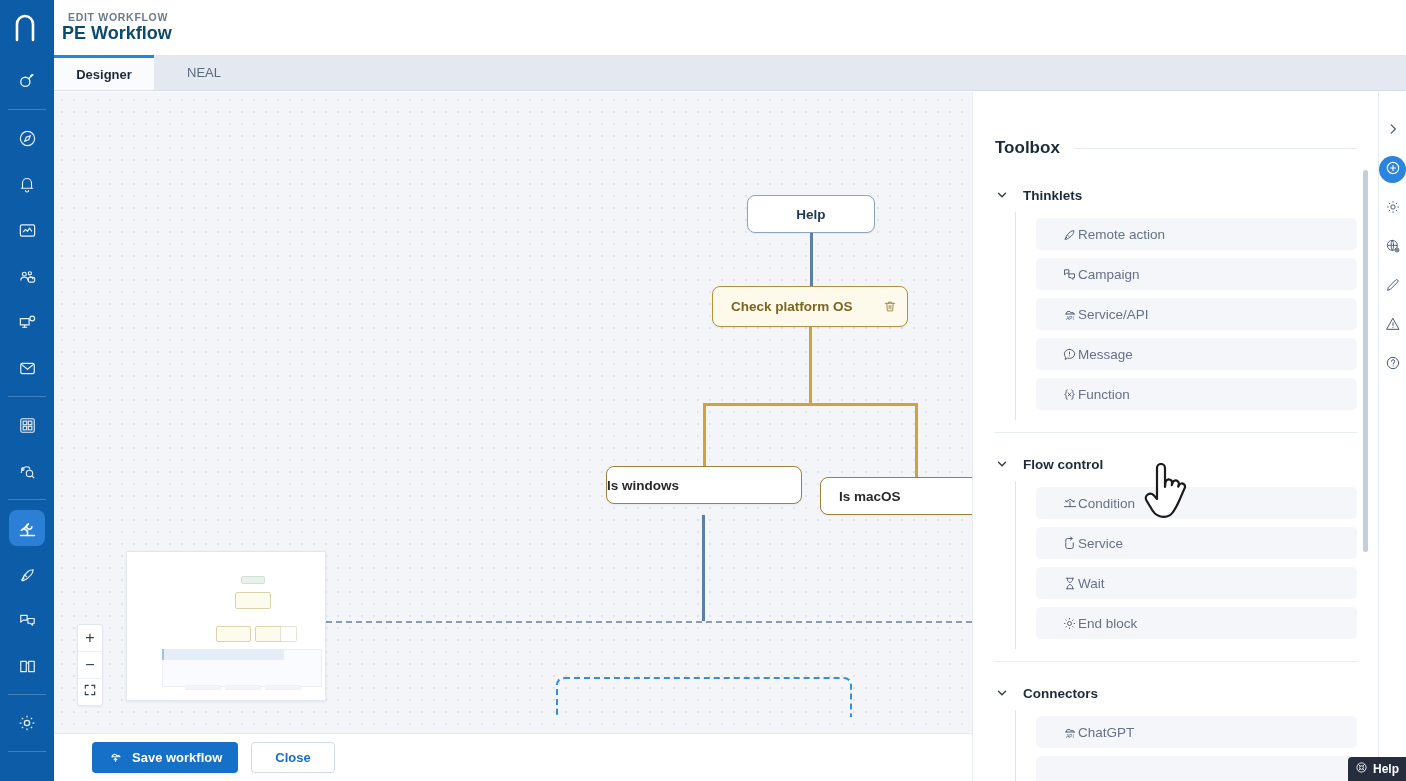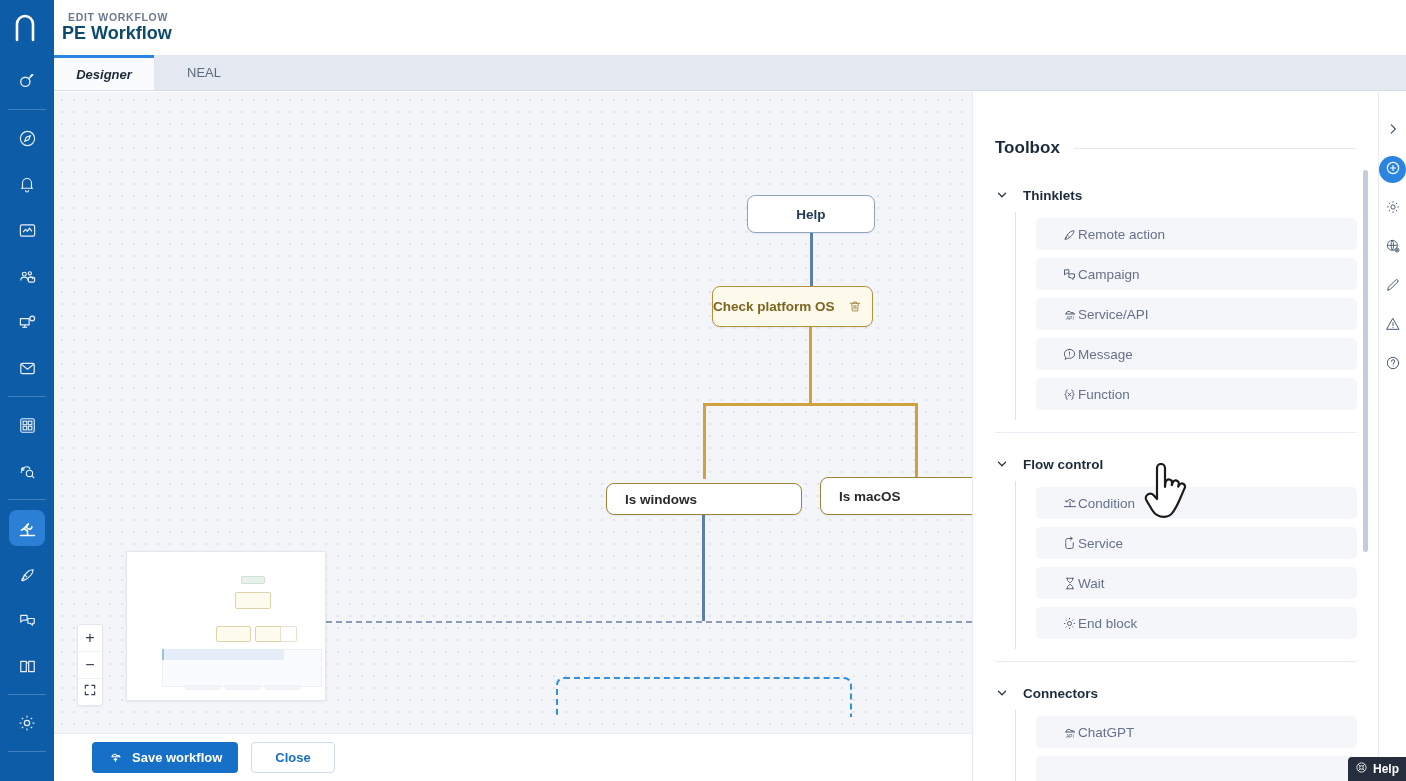--- a/index.html
+++ b/index.html
@@ -52,21 +52,20 @@
     border-bottom: 1px solid #d7dde8;
   }
   .tab {
     min-width: 100px; padding: 0 22px;
     display: flex; align-items: center; justify-content: center;
     font-size: 13px; color: #5a6a7d; position: relative;
   }
   .tab.active {
     background: #fafbfc; color: #1c2b3a; font-weight: 700;
     border-top: 3px solid #2b84e0;
-    font-style: italic;
   }
 
   
   .canvas {
     position: absolute; left: 54px; top: 92px; width: 918px; height: 641px;
     background-color: #f3f5f9;
     background-image: radial-gradient(#dde2ec 1px, transparent 1.1px);
     background-size: 12px 12px;
     background-position: 2px 2px;
     overflow: hidden;
@@ -76,29 +75,29 @@
     display: flex; align-items: center;
     font-size: 13.5px; font-weight: 700;
     box-shadow: 0 1px 2px rgba(20,40,70,0.06);
   }
   .node-start {
     left: 693px; top: 103px; width: 128px; height: 38px;
     background: #ffffff; border: 1px solid #8ea4bd; color: #223b55;
     justify-content: center;
   }
   .node-check {
-    left: 658px; top: 194px; width: 161px; height: 41px;
+    left: 658px; top: 194px; width: 196px; height: 41px;
     background: #fdfaec; border: 1.4px solid #b59237; color: #7d6420;
+    padding-left: 18px;
   }
   .node-check .lbl { flex: 1; }
   .node-check .trash { width: 34px; display:flex; align-items:center; justify-content:center; color:#9d8340; }
   .node-win {
-    left: 552px; top: 391px; width: 196px; height: 32px;
+    left: 552px; top: 374px; width: 196px; height: 38px;
     background: #ffffff; border: 1.4px solid #9c8336; color: #2a2a2a;
-    padding-left: 18px;
   }
   .node-mac {
     left: 766px; top: 385px; width: 196px; height: 38px;
     background: #ffffff; border: 1.4px solid #9c8336; color: #2a2a2a;
     padding-left: 18px;
   }
   .edge { position: absolute; background: #5b7fa6; }
   .edge-gold { position: absolute; background: #cfa23f; }
   .dash-gray {
     position: absolute; left: 252px; top: 529px; width: 666px; height: 0;

